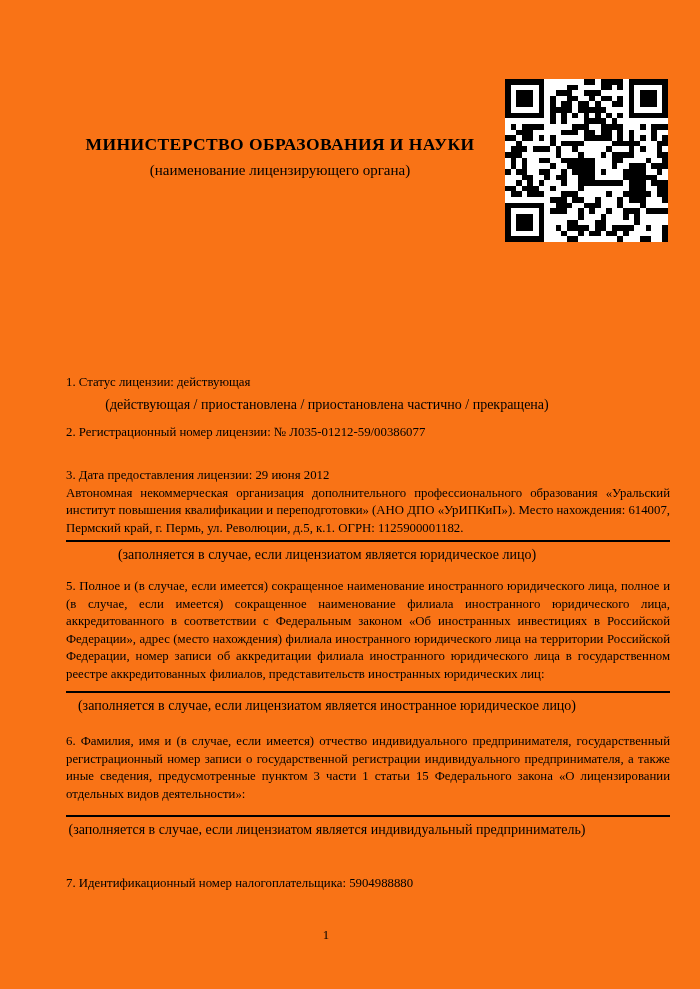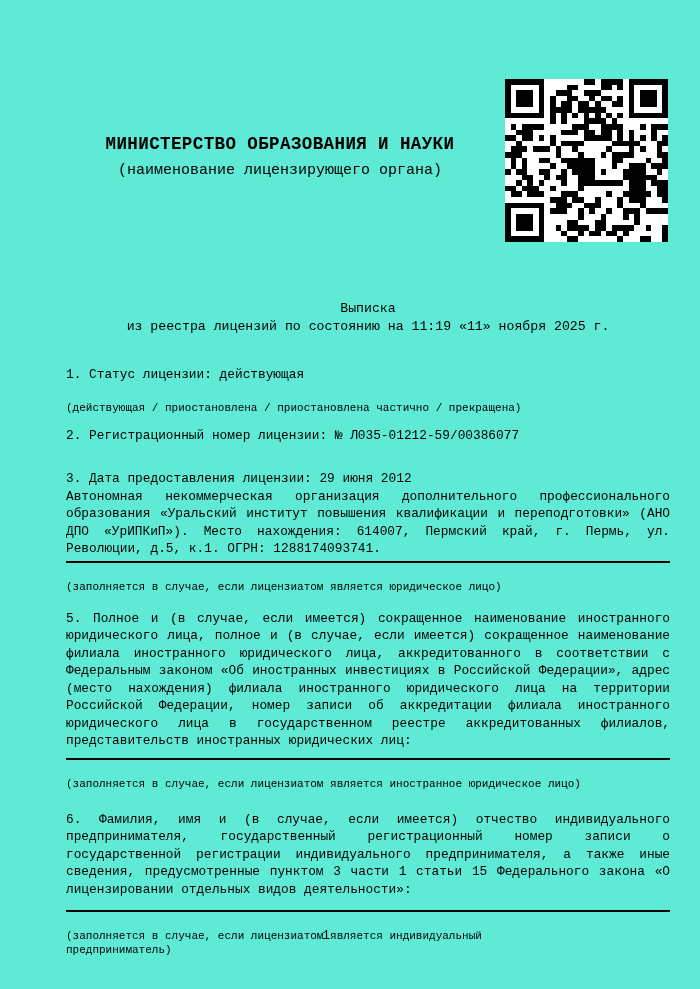--- a/index.html
+++ b/index.html
@@ -1,43 +1,43 @@
 <!DOCTYPE html>
 <html lang="ru"><head>
 <meta charset="utf-8">
 <style>
   html,body{margin:0;padding:0;background:#e8e8e8;}
   .page{
     position:relative;
     width:700px;height:989px;
     margin:0 auto;
-    background:#5eead4;
-    font-family:Liberation Mono, monospace;
+    background:#f97316;
+    font-family:Liberation Serif, serif;
     color:#000;
     overflow:hidden;
   }
   
   .qr-wrap{position:absolute;top:79px;left:505px;width:163px;height:163px;}
   .qr-wrap svg{width:100%;height:100%;shape-rendering:crispEdges;}
   
   .org-header{position:absolute;top:131px;left:66px;width:428px;text-align:center;}
   .org-name{font-weight:bold;font-size:17.5px;line-height:26px;letter-spacing:.4px;}
   .org-caption{font-size:15px;line-height:13px;margin-top:7px;}
   
   .doc-title{position:absolute;top:300px;left:66px;width:604px;text-align:center;font-size:13.2px;line-height:18px;}
   
   .content{position:absolute;top:366px;left:66px;width:604px;font-size:12.8px;line-height:17.5px;}
   .content p{margin:0;text-align:justify;}
   p.item{margin-top:26px;}
-  p.first{margin-top:0;}
+  p.first{margin-top:8px;}
   p.gap17{margin-top:12px;}
   p.gap16{margin-top:16px;}
   p.gap20{margin-top:20px;}
   p.gap23{margin-top:38px;}
-  .caption{font-size:11px;line-height:14px;text-align:left;padding-right:82px;margin-top:17px;}
+  .caption{font-size:14px;line-height:14px;text-align:center;padding-right:82px;margin-top:6px;}
   .rule{border-top:2px solid #000;height:0;margin-top:3px;}
   .rule.sp10{margin-top:8px;}
   .rule.sp12{margin-top:12px;}
   
   .page-number{position:absolute;top:928px;left:66px;width:520px;text-align:center;font-size:12.8px;}
 </style>
 </head>
 <body>
 
 <div class="page">
@@ -455,35 +455,31 @@
         <rect x="25" y="28" width="1" height="1" fill="#000"></rect>
         <rect x="28" y="28" width="1" height="1" fill="#000"></rect>
       </svg>
   </div>
 
   <div class="org-header">
     <div class="org-name">МИНИСТЕРСТВО ОБРАЗОВАНИЯ И НАУКИ</div>
     <div class="org-caption">(наименование лицензирующего органа)</div>
   </div>
 
-  <div class="doc-title">
-    <div>Выписка</div>
-    <div>из реестра лицензий по состоянию на 11:19 «11» ноября 2025 г.</div>
-  </div>
 
   <div class="content">
 
     <p class="item first">1. Статус лицензии: действующая</p>
     <div class="caption">(действующая / приостановлена / приостановлена частично / прекращена)</div>
 
     <p class="item gap17">2. Регистрационный номер лицензии: № Л035-01212-59/00386077</p>
 
     <p class="item">3. Дата предоставления лицензии: 29 июня 2012</p>
 
-    <p>Автономная некоммерческая организация дополнительного профессионального образования «Уральский институт повышения квалификации и переподготовки» (АНО ДПО «УрИПКиП»). Место нахождения: 614007, Пермский край, г. Пермь, ул. Революции, д.5, к.1. ОГРН: 1288174093741.</p>
+    <p>Автономная некоммерческая организация дополнительного профессионального образования «Уральский институт повышения квалификации и переподготовки» (АНО ДПО «УрИПКиП»). Место нахождения: 614007, Пермский край, г. Пермь, ул. Революции, д.5, к.1. ОГРН: 1125900001182.</p>
     <div class="rule"></div>
     <div class="caption">(заполняется в случае, если лицензиатом является юридическое лицо)</div>
 
     <p class="item gap16">5. Полное и (в случае, если имеется) сокращенное наименование иностранного юридического лица, полное и (в случае, если имеется) сокращенное наименование филиала иностранного юридического лица, аккредитованного в соответствии с Федеральным законом «Об иностранных инвестициях в Российской Федерации», адрес (место нахождения) филиала иностранного юридического лица на территории Российской Федерации, номер записи об аккредитации филиала иностранного юридического лица в государственном реестре аккредитованных филиалов, представительств иностранных юридических лиц:</p>
     <div class="rule sp10"></div>
     <div class="caption">(заполняется в случае, если лицензиатом является иностранное юридическое лицо)</div>
 
     <p class="item gap20">6. Фамилия, имя и (в случае, если имеется) отчество индивидуального предпринимателя, государственный регистрационный номер записи о государственной регистрации индивидуального предпринимателя, а также иные сведения, предусмотренные пунктом 3 части 1 статьи 15 Федерального закона «О лицензировании отдельных видов деятельности»:</p>
     <div class="rule sp12"></div>
     <div class="caption">(заполняется в случае, если лицензиатом является индивидуальный предприниматель)</div>

